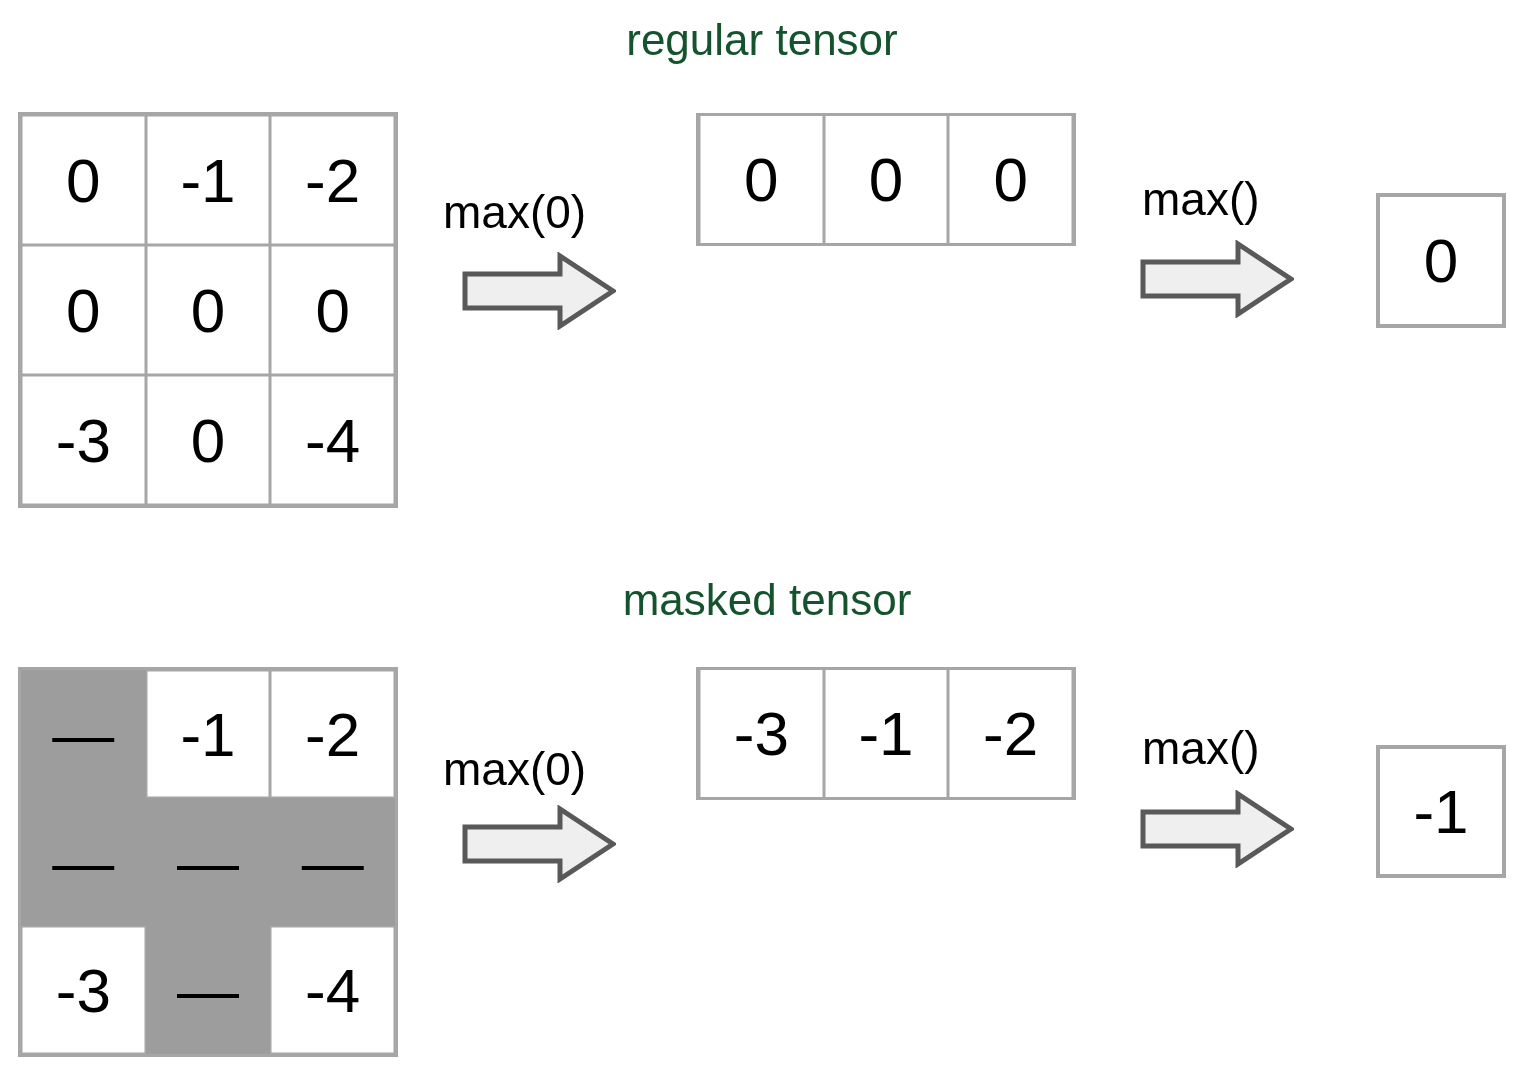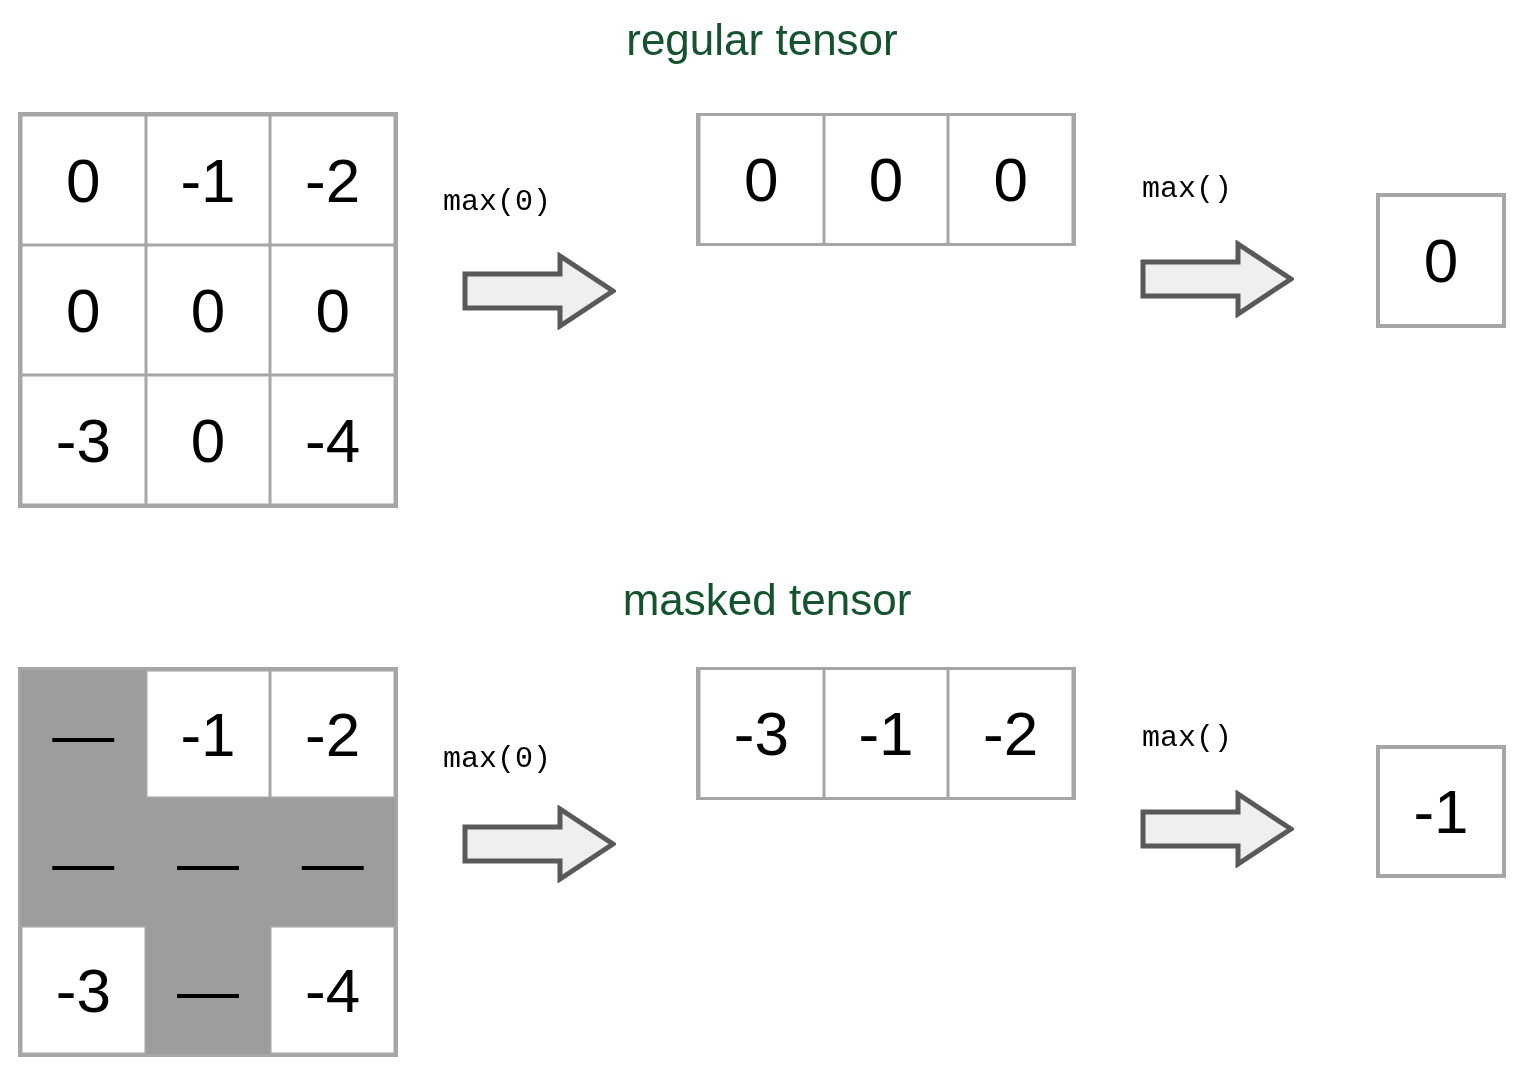--- a/index.html
+++ b/index.html
@@ -100,22 +100,22 @@
     font-family: "Liberation Sans", sans-serif;
     font-size: 62px;
     color: #000000;
   }
   #scalar-regular { left: 1376px; top: 193px; width: 130px; height: 135px; }
   #scalar-masked  { left: 1376px; top: 745px; width: 130px; height: 133px; }
 
   
   .op-label {
     position: absolute;
-    font-family: Liberation Mono, monospace;
-    font-size: 30px;
+    font-family: Liberation Sans, sans-serif;
+    font-size: 46px;
     letter-spacing: 0px;
     color: #000000;
     white-space: nowrap;
   }
   #op-label-top-left   { left: 443px;  top: 185px; }
   #op-label-top-right  { left: 1142px; top: 172px; }
   #op-label-bot-left   { left: 443px;  top: 742px; }
   #op-label-bot-right  { left: 1142px; top: 721px; }
 
   

